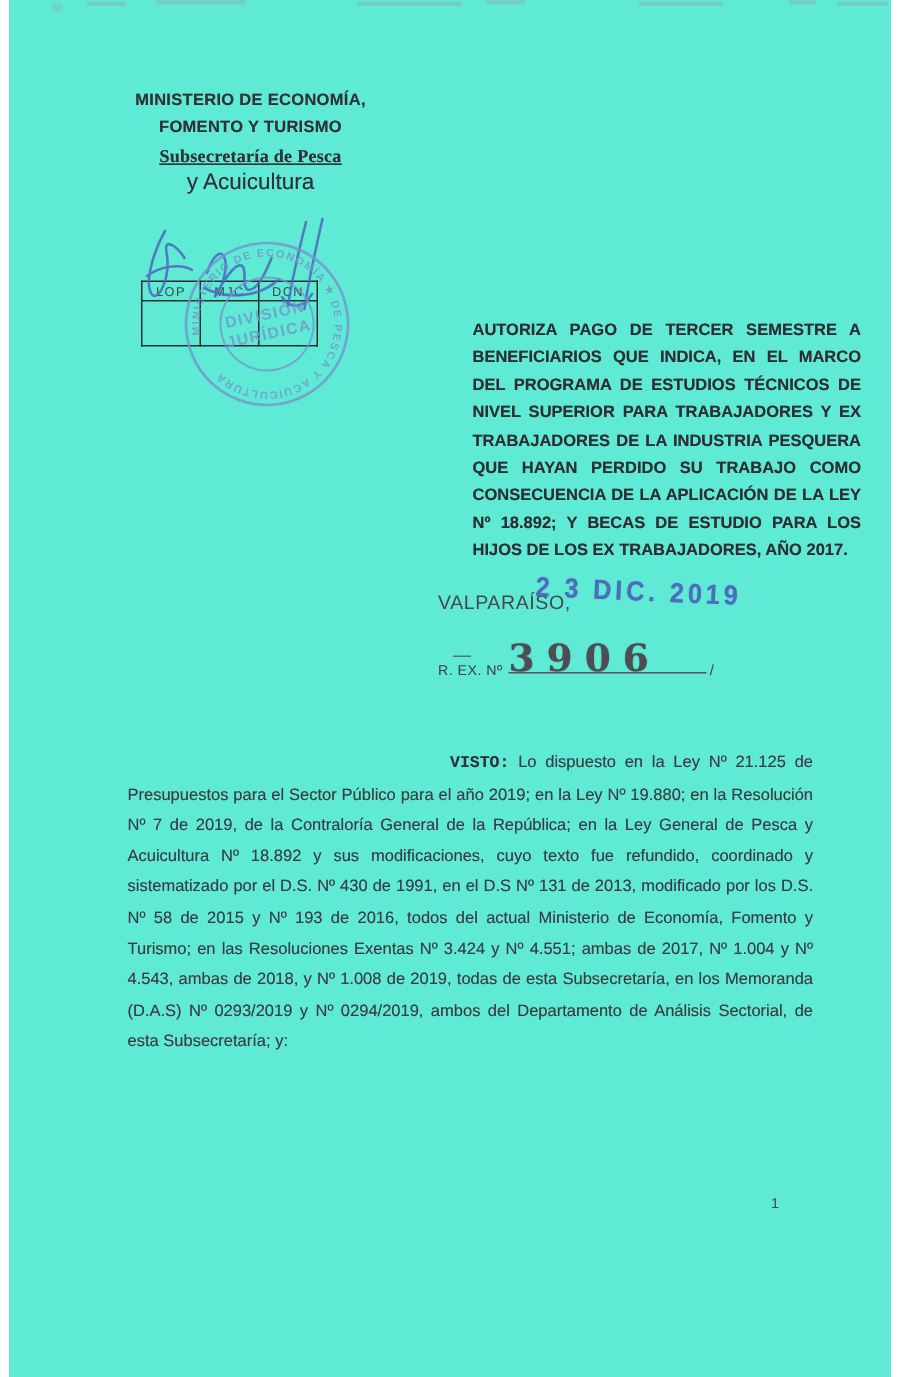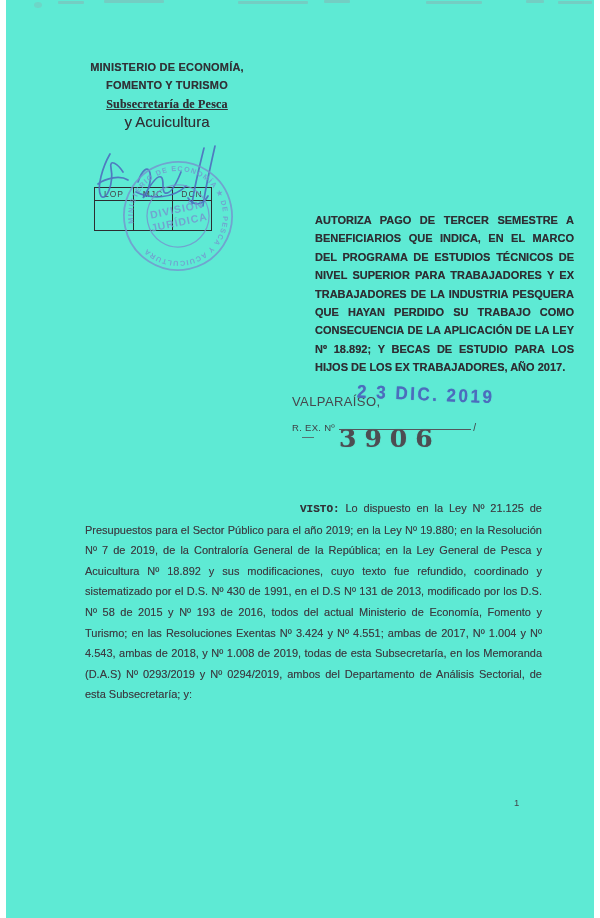--- a/index.html
+++ b/index.html
@@ -128,21 +128,21 @@
     left: 333px; top: 424px;
     font-family: "DejaVu Serif", serif;
     font-size: 25px;
     font-weight: bold;
     letter-spacing: 8px;
     color: #4d4d52;
     text-shadow: 0 0 0.8px rgba(77,77,82,.6);
   }
   .rex-line {
     position: absolute;
-    left: 286px; top: 422px;
+    left: 286px; top: 442px;
     font-size: 9.5px;
     color: #3f3f45;
     white-space: nowrap;
   }
   .rex-label { letter-spacing: .3px; }
   .rex-rule {
     display: inline-block;
     width: 132px;
     border-bottom: 1.2px solid #55555b;
     vertical-align: baseline;

